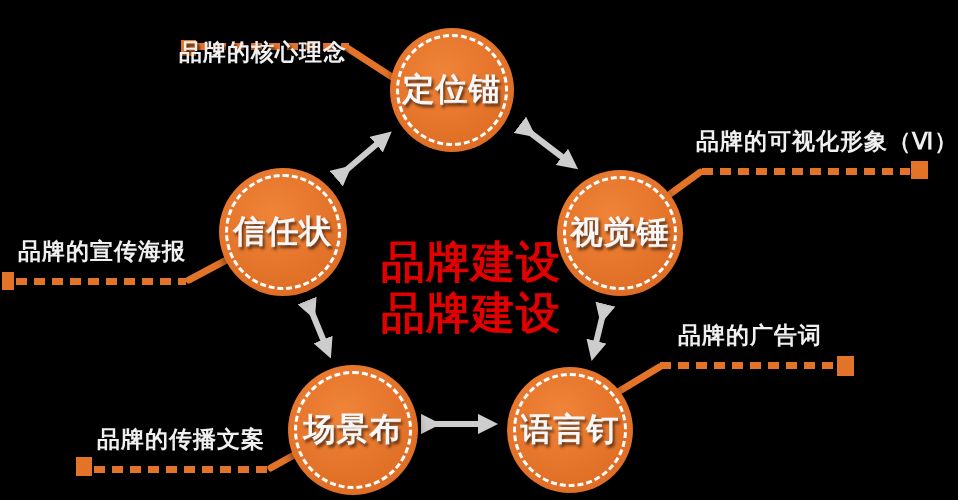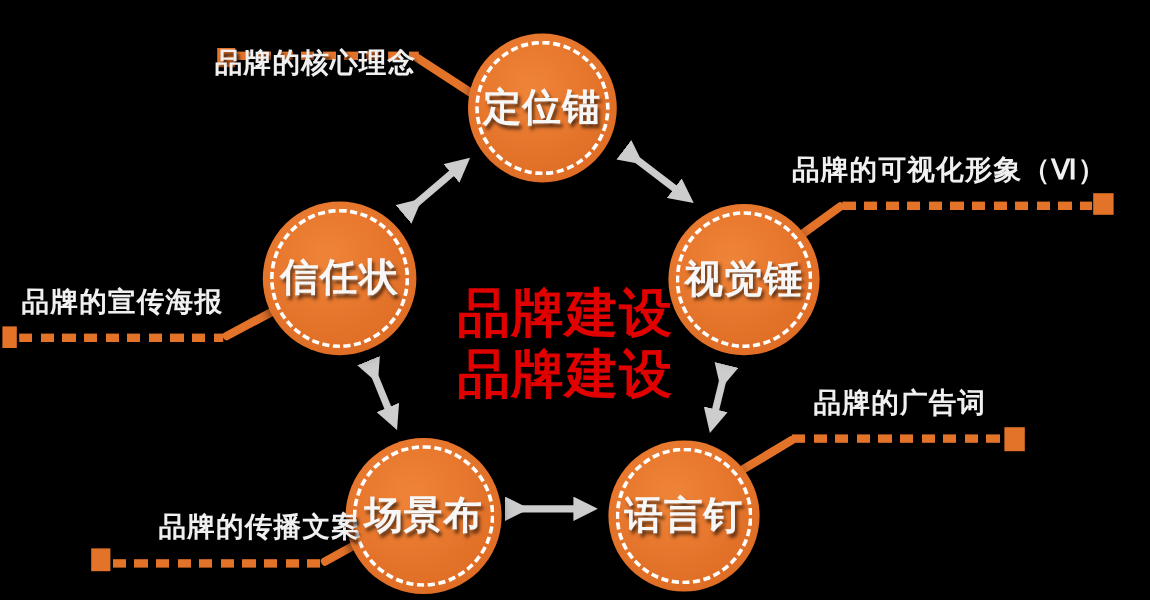--- a/index.html
+++ b/index.html
@@ -94,31 +94,31 @@
     border-radius:3px;
     transform-origin:left center;
     z-index:2;
   }
   
   .ann1-label {left:179px;top:10px;margin-top:27px;}
   .ann1-square{left:181px;top:40px;width:15px;height:16px;}
   .ann1-dash  {left:197px;top:43px;width:152px;}
   .ann1-conn  {left:345px;top:43px;width:62px;transform:rotate(33deg);}
   
-  .ann2-label {left:660px;top:126px;}
+  .ann2-label {left:696px;top:126px;}
   .ann2-dash  {left:702px;top:168px;width:208px;}
   .ann2-square{left:911px;top:161px;width:17px;height:18px;}
   .ann2-conn  {left:668px;top:192px;width:43px;transform:rotate(-36deg);}
   
   .ann3-label {left:678px;top:320px;}
   .ann3-dash  {left:660px;top:362px;width:176px;}
   .ann3-square{left:837px;top:356px;width:17px;height:20px;}
   .ann3-conn  {left:617px;top:389px;width:53px;transform:rotate(-31deg);}
   
-  .ann4-label {left:97px;top:424px;margin-left:35px;}
+  .ann4-label {left:97px;top:424px;}
   .ann4-square{left:76px;top:457px;width:16px;height:19px;}
   .ann4-dash  {left:94px;top:466px;width:174px;}
   .ann4-conn  {left:268px;top:466px;width:37px;transform:rotate(-29deg);}
   
   .ann5-label {left:18px;top:236px;}
   .ann5-square{left:2px;top:272px;width:12px;height:18px;}
   .ann5-dash  {left:16px;top:278px;width:170px;}
   .ann5-conn  {left:186px;top:278px;width:48px;transform:rotate(-28deg);}
 
   

